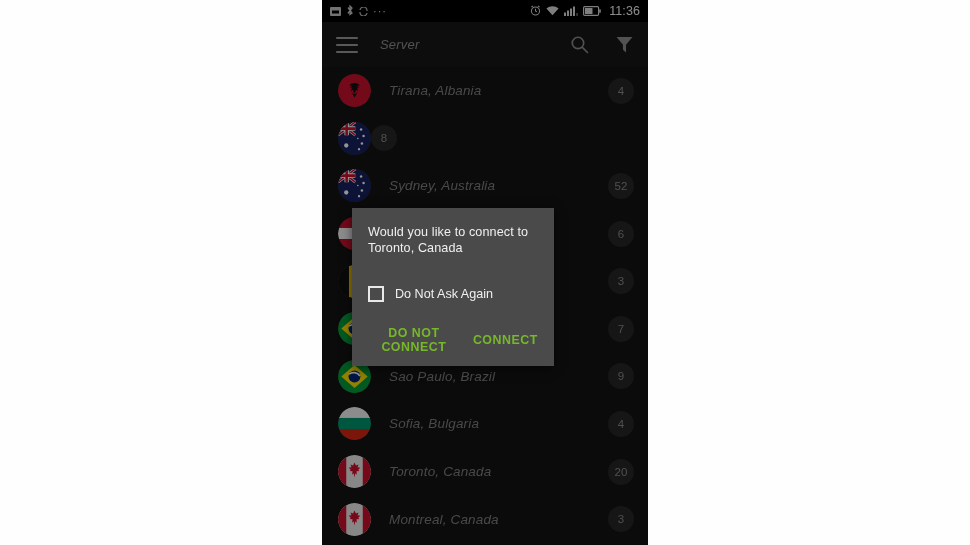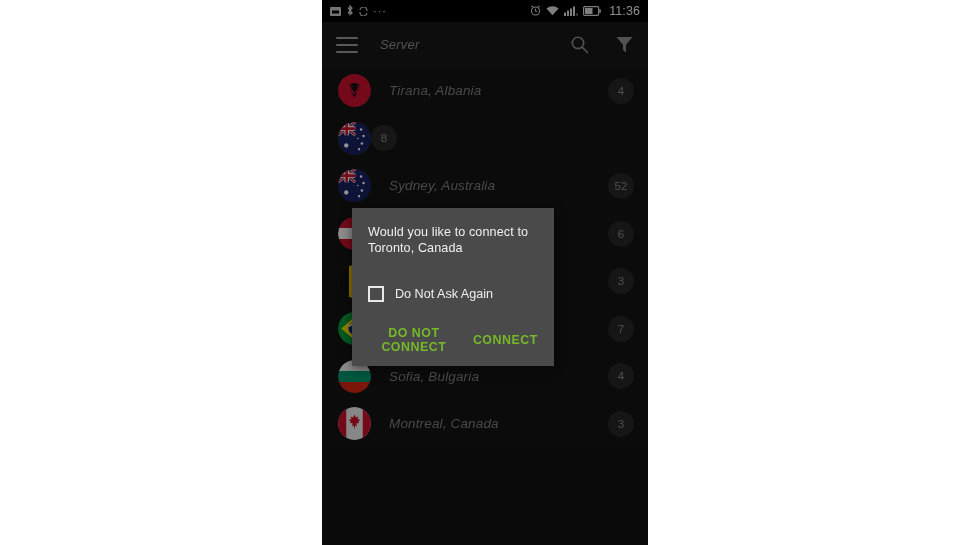--- a/index.html
+++ b/index.html
@@ -297,20 +297,37 @@
                 <path d="M13.4 17.2 a9 9 0 0 1 13.2 2.2" stroke="#fff" stroke-width="2" fill="none"></path>
               </g>
             </svg>
           </div>
           <div class="row-label">Rio de Janeiro, Brazil</div>
           <div class="badge">7</div>
         </div>
         <div class="row">
           <div class="flag">
             <svg viewBox="0 0 40 40">
+              <clipPath id="cpBR">
+                <circle cx="20" cy="20" r="20"></circle>
+              </clipPath>
+              <g clip-path="url(#cpBR)">
+                <rect width="40" height="40" fill="#009b3a"></rect>
+                <path d="M20 6 L36 20 L20 34 L4 20 Z" fill="#fedf00"></path>
+                <circle cx="20" cy="20" r="7.2" fill="#002776"></circle>
+                <path d="M13.4 17.2 a9 9 0 0 1 13.2 2.2" stroke="#fff" stroke-width="2" fill="none"></path>
+              </g>
+            </svg>
+          </div>
+          <div class="row-label">Sao Paulo, Brazil</div>
+          <div class="badge">9</div>
+        </div>
+        <div class="row">
+          <div class="flag">
+            <svg viewBox="0 0 40 40">
               <clipPath id="cpBG">
                 <circle cx="20" cy="20" r="20"></circle>
               </clipPath>
               <g clip-path="url(#cpBG)">
                 <rect x="0" y="0" width="40" height="13.3" fill="#f2f2f2"></rect>
                 <rect x="0" y="13.3" width="40" height="13.4" fill="#00966e"></rect>
                 <rect x="0" y="26.7" width="40" height="13.3" fill="#d62612"></rect>
               </g>
             </svg>
           </div>
@@ -324,20 +341,37 @@
                 <circle cx="20" cy="20" r="20"></circle>
               </clipPath>
               <g clip-path="url(#cpCA)">
                 <rect width="40" height="40" fill="#e8e8e8"></rect>
                 <rect x="0" y="0" width="10" height="40" fill="#c8102e"></rect>
                 <rect x="30" y="0" width="10" height="40" fill="#c8102e"></rect>
                 <path d="M20 9 l1.7 3.6 3.1-1.2 -1.1 3.3 3.5 .7 -2.6 2.3 1.2 1.6 -3.4 .3 .5 4.3 -1.9-1.9 -1 5.4 -1-5.4 -1.9 1.9 .5-4.3 -3.4-.3 1.2-1.6 -2.6-2.3 3.5-.7 -1.1-3.3 3.1 1.2z" fill="#c8102e"></path>
               </g>
             </svg>
           </div>
+          <div class="row-label">Toronto, Canada</div>
+          <div class="badge">20</div>
+        </div>
+        <div class="row">
+          <div class="flag">
+            <svg viewBox="0 0 40 40">
+              <clipPath id="cpCA">
+                <circle cx="20" cy="20" r="20"></circle>
+              </clipPath>
+              <g clip-path="url(#cpCA)">
+                <rect width="40" height="40" fill="#e8e8e8"></rect>
+                <rect x="0" y="0" width="10" height="40" fill="#c8102e"></rect>
+                <rect x="30" y="0" width="10" height="40" fill="#c8102e"></rect>
+                <path d="M20 9 l1.7 3.6 3.1-1.2 -1.1 3.3 3.5 .7 -2.6 2.3 1.2 1.6 -3.4 .3 .5 4.3 -1.9-1.9 -1 5.4 -1-5.4 -1.9 1.9 .5-4.3 -3.4-.3 1.2-1.6 -2.6-2.3 3.5-.7 -1.1-3.3 3.1 1.2z" fill="#c8102e"></path>
+              </g>
+            </svg>
+          </div>
           <div class="row-label">Montreal, Canada</div>
           <div class="badge">3</div>
         </div>
       </div>
 
     <div class="scrim"></div>
 
     <div class="dialog">
       <div class="dlg-title">Would you like to connect to Toronto, Canada</div>
       <div class="dlg-check-row">

